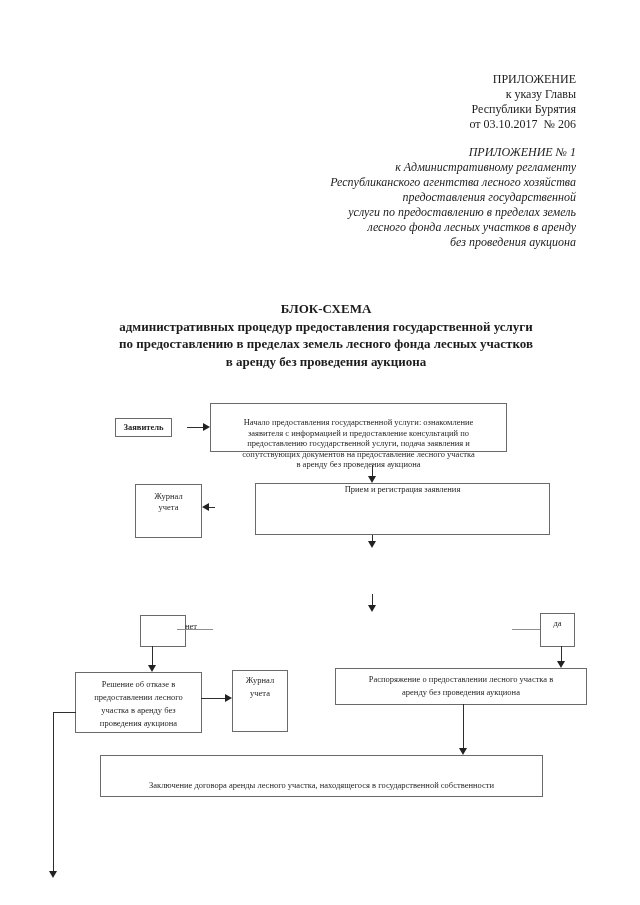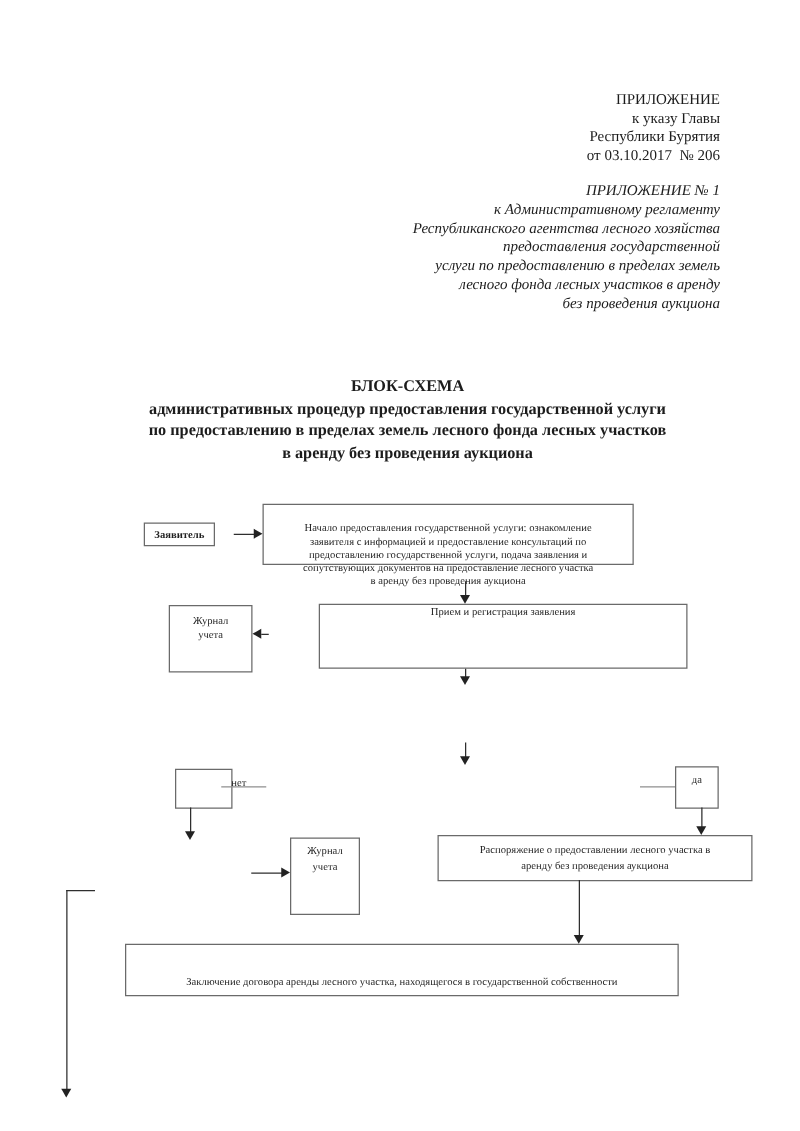--- a/index.html
+++ b/index.html
@@ -33,21 +33,21 @@
   .box-applicant { left:115px; top:418px; width:57px;  height:19px; line-height:16px;font-weight:bold; }
   .box-start     { left:210px; top:403px; width:297px; height:49px; padding-top:13px; }
   .box-journal1  { left:135px; top:484px; width:67px;  height:54px; padding-top:6px; }
   .box-reception { left:215px; top:483px; width:295px; height:52px; padding-top:0;margin-left:40px; }
   .box-review    { left:215px; top:548px; width:296px; height:46px; padding-top:7px; }
   .box-no        { left:140px; top:615px; width:38px;  height:32px; padding-top:5px;padding-left:44px; }
   .box-decision  { left:213px; top:612px; width:300px; height:36px; padding-top:3px; line-height:13px; }
   .box-yes       { left:540px; top:613px; width:35px;  height:34px; padding-top:4px; }
   .box-refusal   { left:75px;  top:672px; width:127px; height:61px; padding-top:5px; line-height:13px; }
   .box-journal2  { left:232px; top:670px; width:56px;  height:62px; padding-top:3px; line-height:13px; }
-  .box-order     { left:350px; top:668px; width:252px; height:37px; padding-top:4px; line-height:13px; }
+  .box-order     { left:335px; top:668px; width:252px; height:37px; padding-top:4px; line-height:13px; }
   .box-contract  { left:100px; top:755px; width:443px; height:42px; padding-top:24px; }
 
   
   .hline,.vline { position:absolute; background:#2e2e2e; }
   .hline { height:1px; }
   .vline { width:1px; }
   .gray  { background:#8f8f8f; }
 
   #ln-applicant-start  { left:187px; top:427px; width:17px; }
   #ln-start-reception  { left:372px; top:465px; height:12px; }
@@ -106,20 +106,24 @@
   <div class="fbox box-start ml">Начало предоставления государственной услуги: ознакомление
 заявителя с информацией и предоставление консультаций по
 предоставлению государственной услуги, подача заявления и
 сопутствующих документов на предоставление лесного участка
 в аренду без проведения аукциона</div>
   <div class="fbox box-journal1 ml">Журнал
 учета</div>
   <div class="fbox box-reception ml">Прием и регистрация заявления</div>
   <div class="fbox box-no ml">нет</div>
   <div class="fbox box-yes ml">да</div>
+  <div class="fbox box-refusal ml">Решение об отказе в
+предоставлении лесного
+участка в аренду без
+проведения аукциона</div>
   <div class="fbox box-journal2 ml">Журнал
 учета</div>
   <div class="fbox box-order ml">Распоряжение о предоставлении лесного участка в
 аренду без проведения аукциона</div>
   <div class="fbox box-contract ml">Заключение договора аренды лесного участка, находящегося в государственной собственности</div>
 
   <div class="hline" id="ln-applicant-start"></div>
   <div class="arr arr-right" id="ar-applicant-start"></div>
 
   <div class="vline" id="ln-start-reception"></div>

